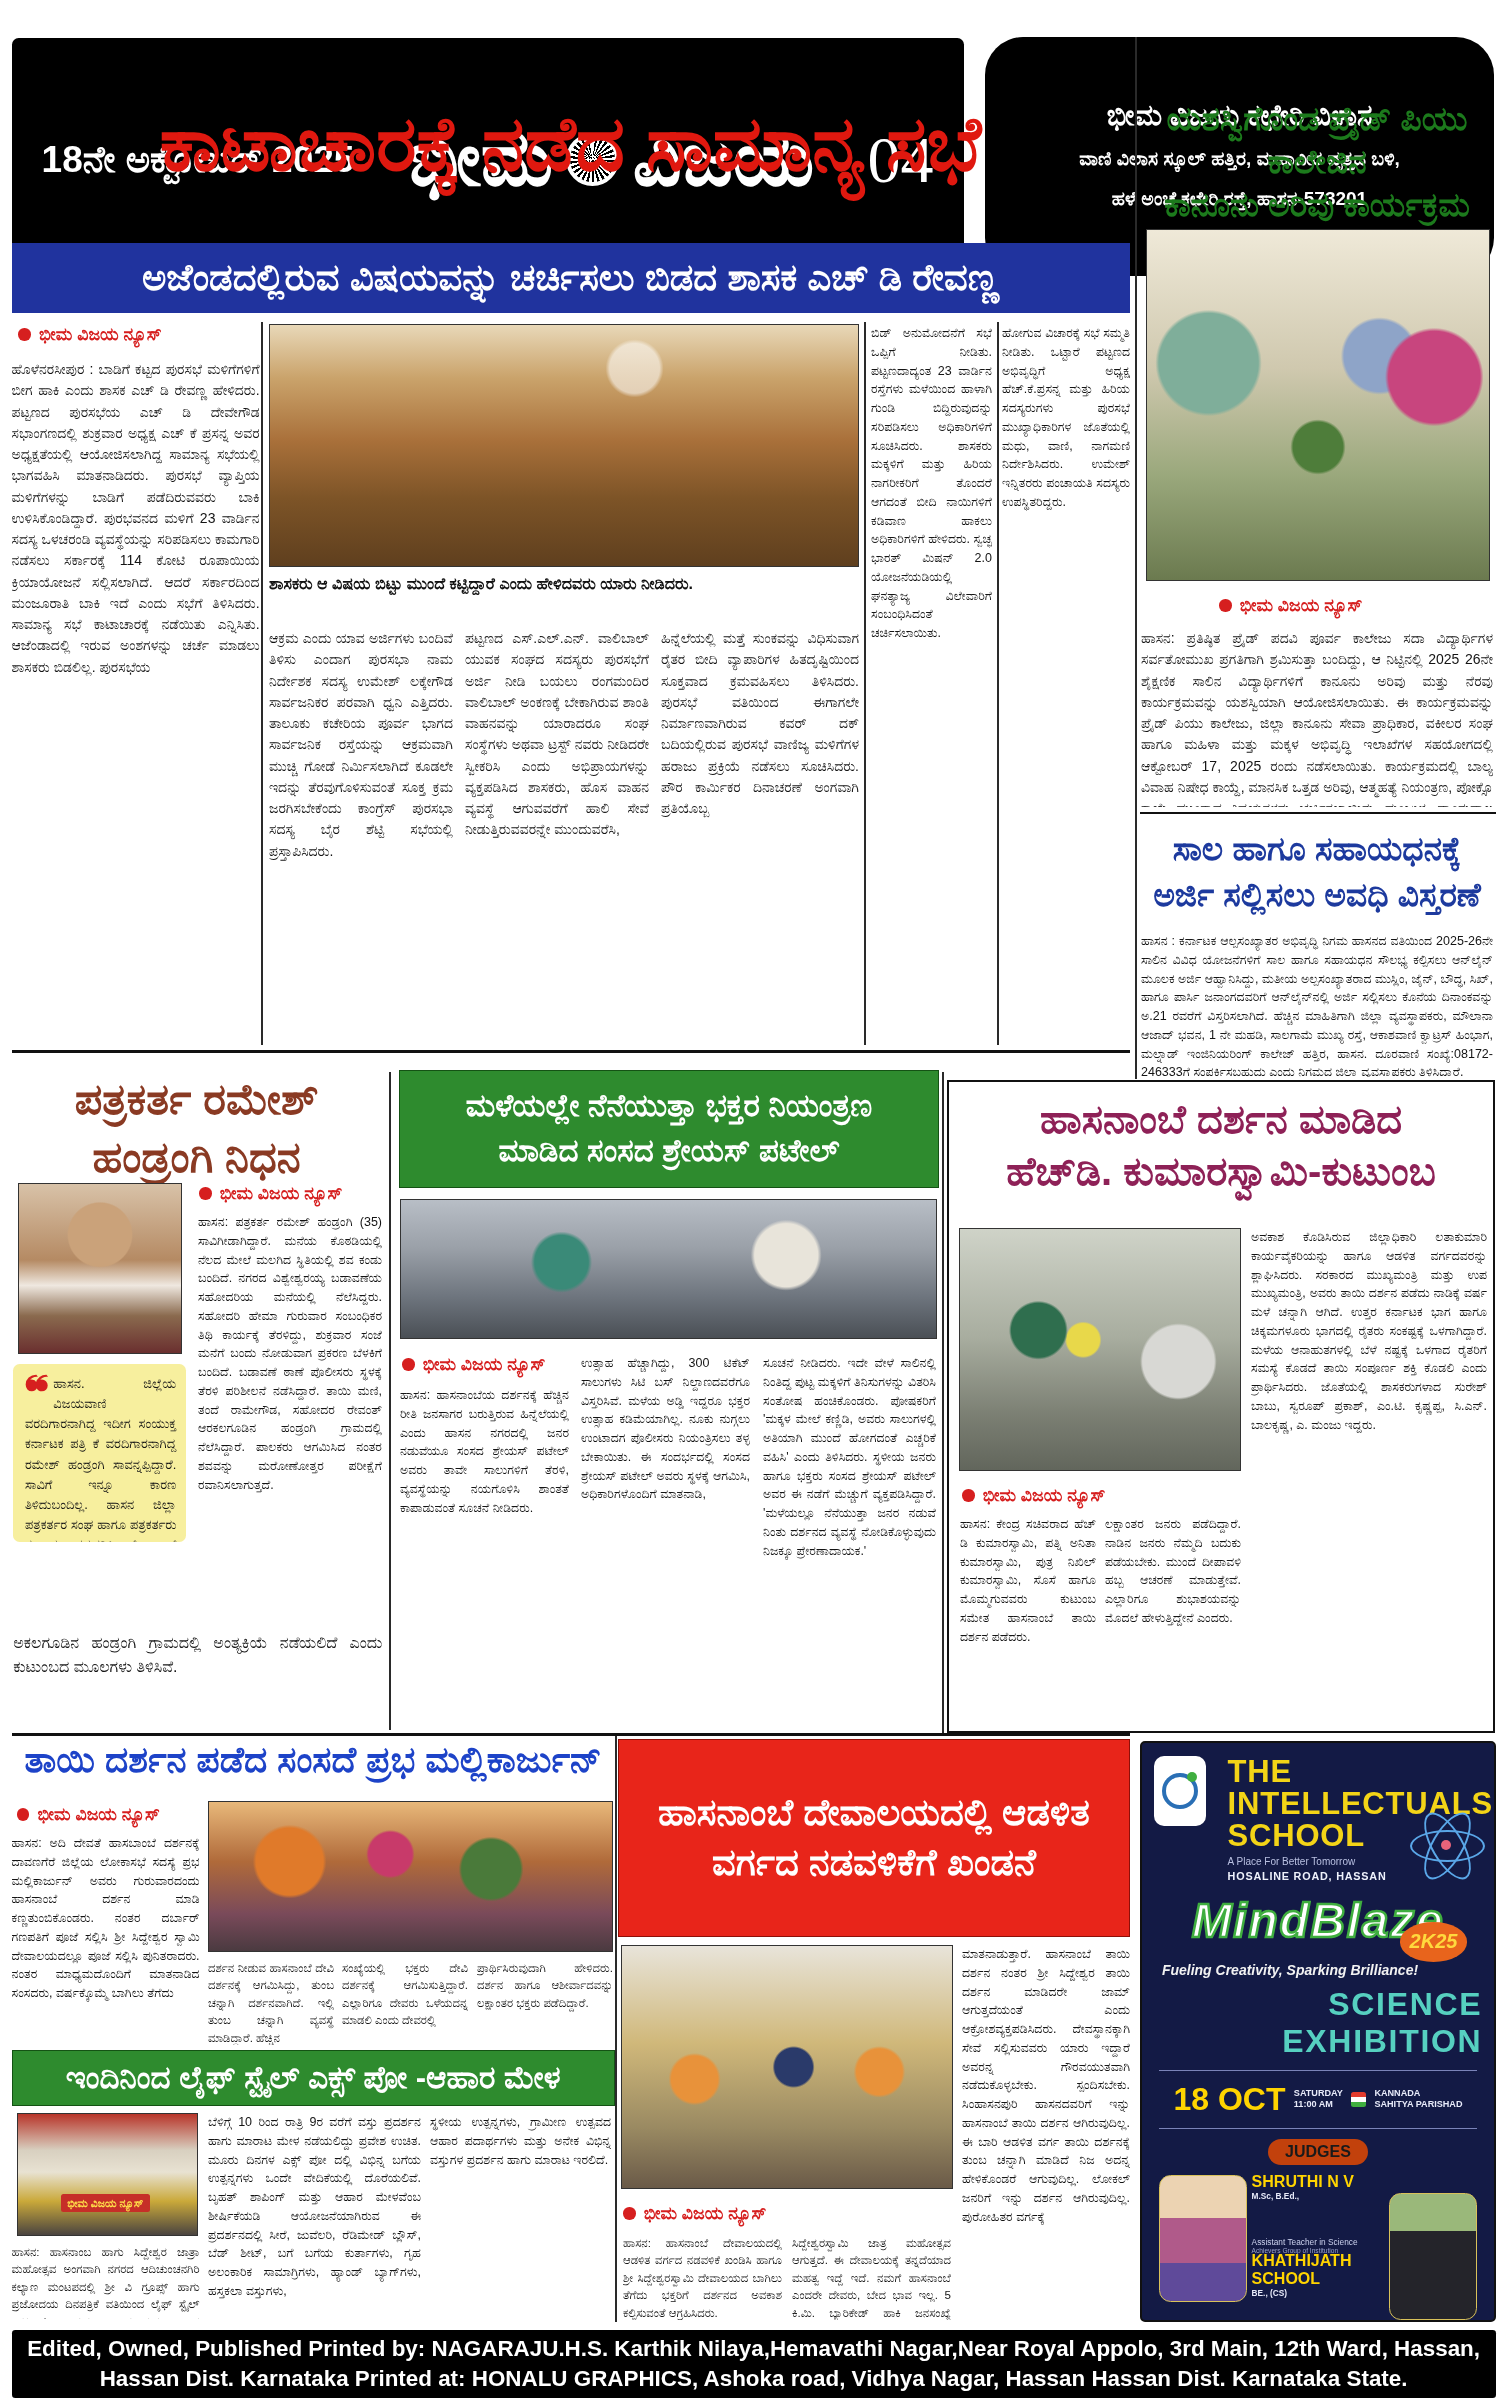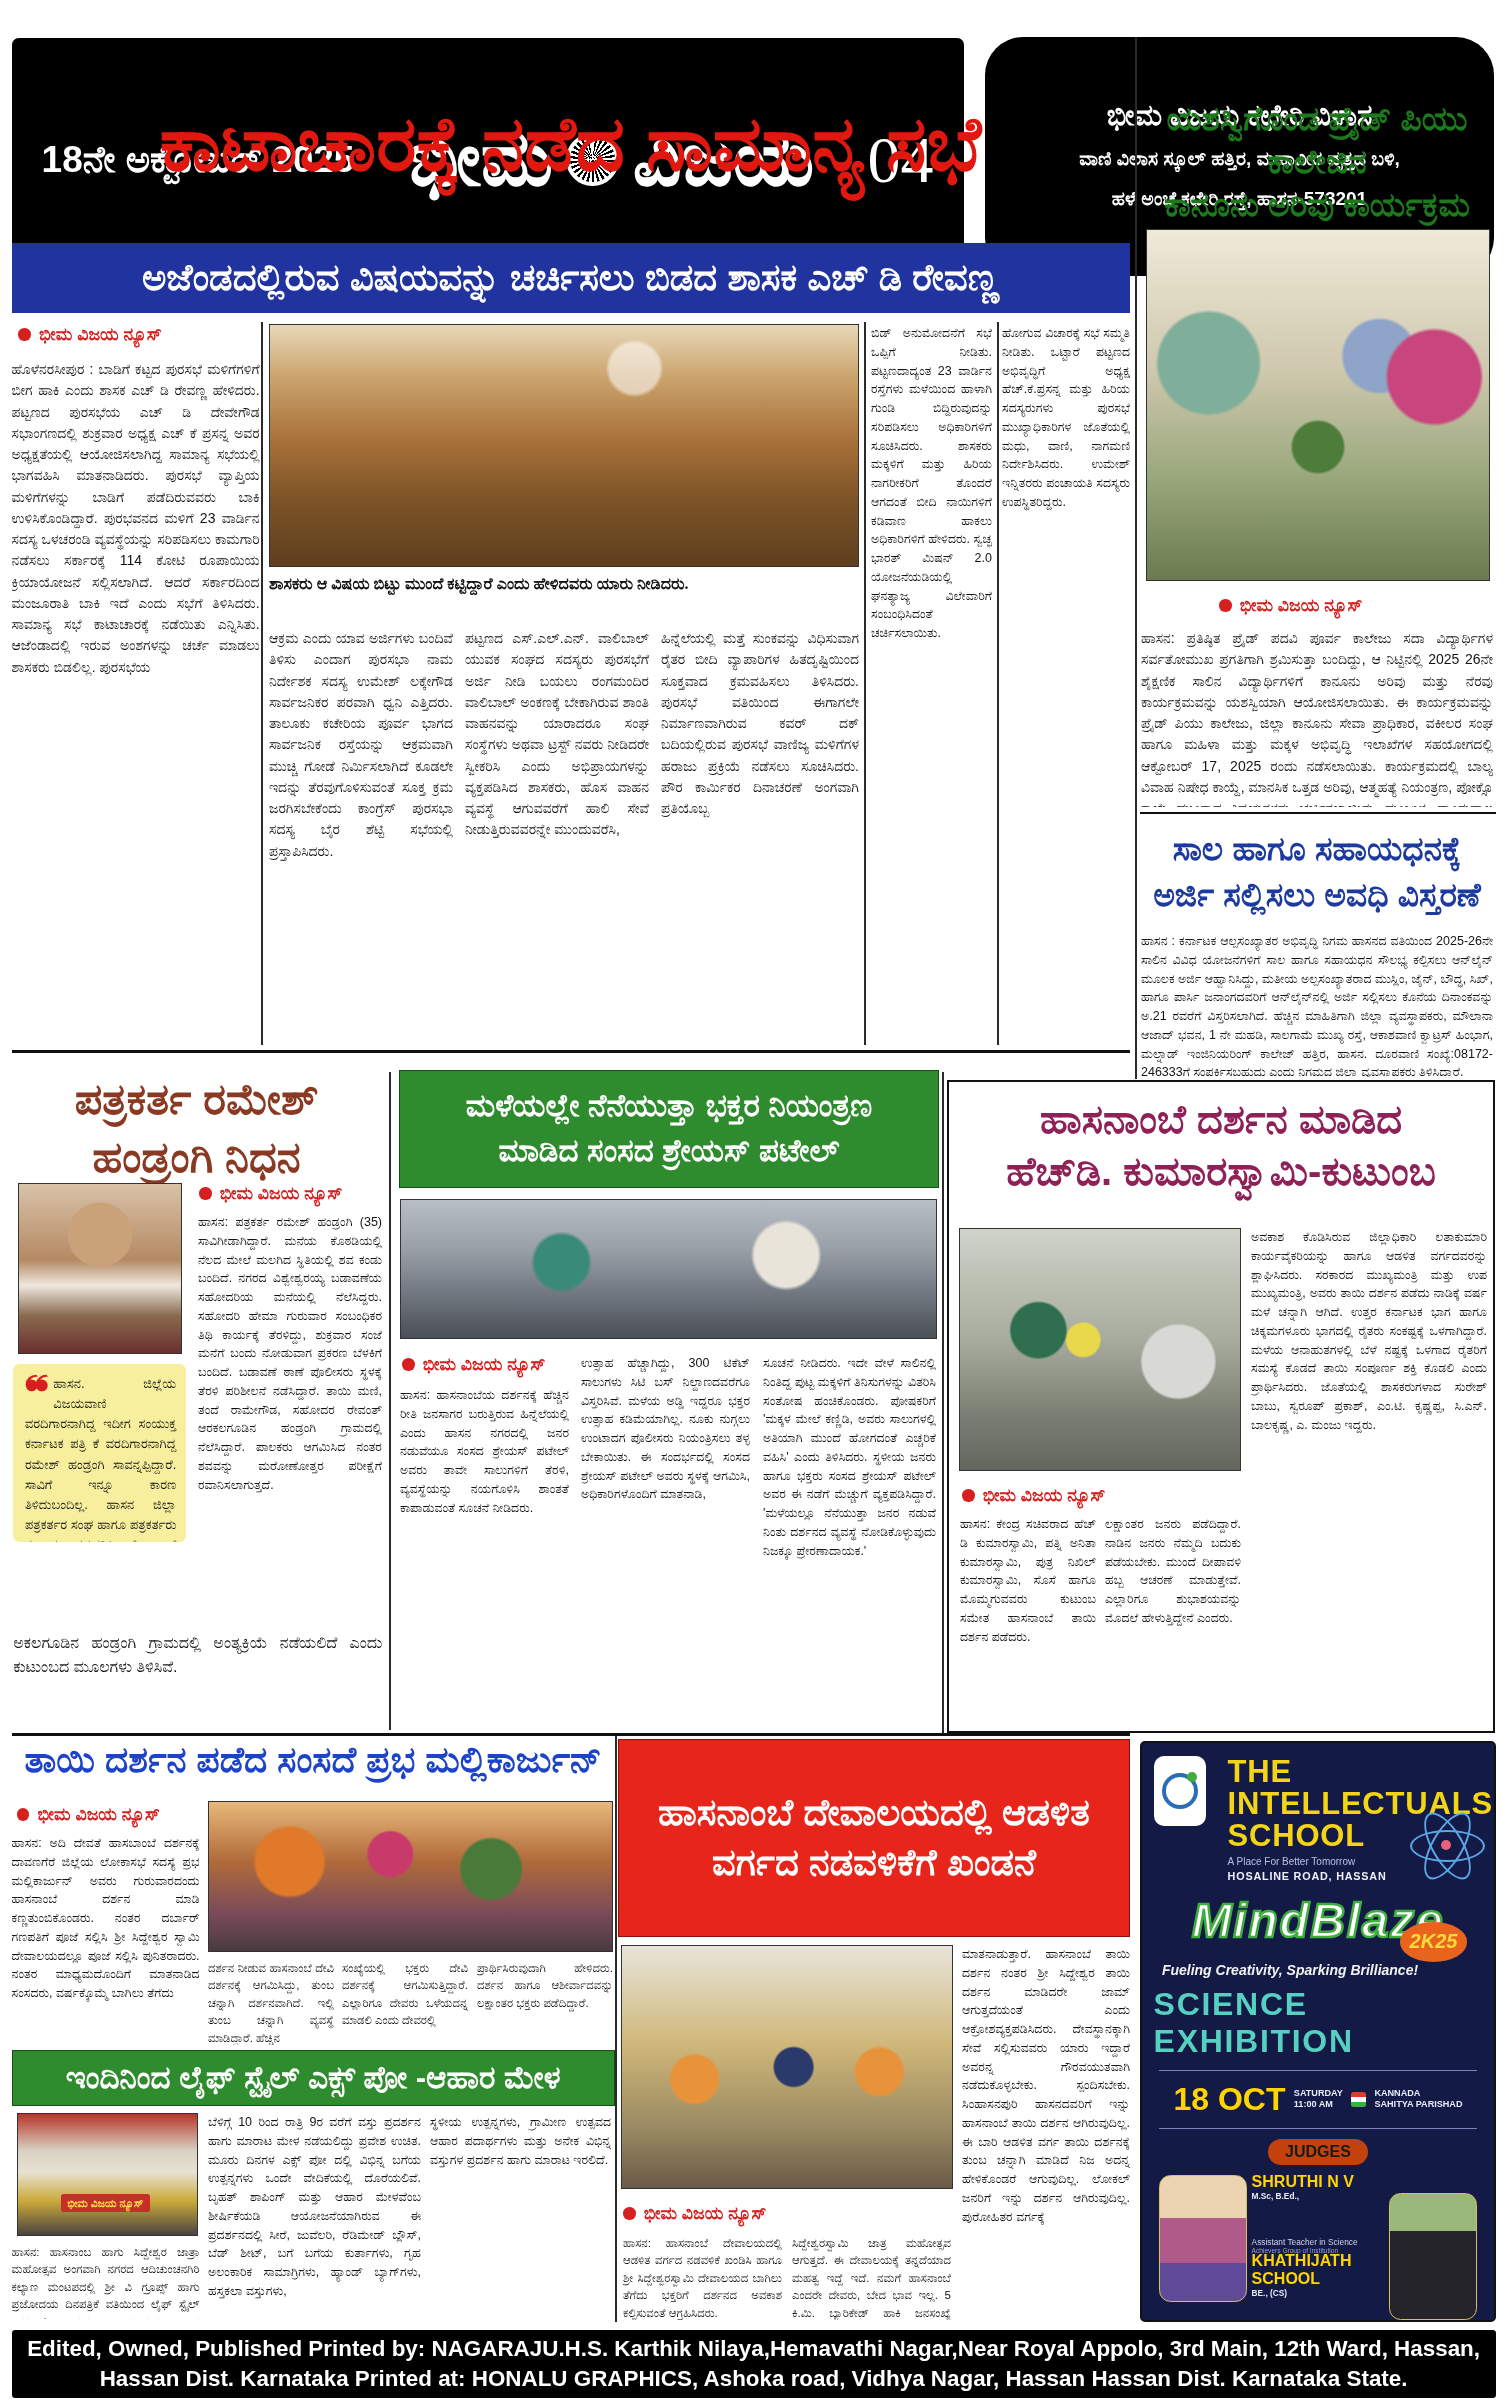--- a/index.html
+++ b/index.html
@@ -21,21 +21,21 @@
   
   .vrule{position:absolute;width:1.7px;background:#2a2a2a;}
   .hrule{position:absolute;height:2.5px;background:#111;}
   
   .lead-head{left:11.6px;top:100px;width:1118px;font-size:76px;line-height:1.15;font-weight:bold;color:#e0180f;text-align:center;}
   .lead-sub{left:11.6px;top:243px;width:1118px;height:70px;background:#20339e;color:#fff;display:flex;align-items:center;justify-content:center;font-size:37px;font-weight:bold;}
   .kicker{position:absolute;color:#d61f1f;font-weight:bold;font-size:17.4px;display:flex;align-items:center;gap:8.3px;}
   .dot{display:inline-block;width:12.5px;height:12.5px;border-radius:50%;background:#d61f1f;flex:0 0 12.5px;}
   .col{position:absolute;font-size:14px;line-height:1.52;text-align:justify;color:#141414;overflow:hidden;}
   .col-sm{font-size:12.5px;line-height:1.5;}
-  .caption{position:absolute;font-size:16px;font-weight:600;color:#111;overflow:hidden;font-family:Liberation Serif, serif;}
+  .caption{position:absolute;font-size:16px;font-weight:600;color:#111;overflow:hidden;}
   .photo{position:absolute;border:1.7px solid #333;box-sizing:border-box;}
   .g-head{position:absolute;text-align:center;font-weight:bold;color:#1c7a1c;font-size:33px;line-height:1.3;}
   .loan-head{position:absolute;text-align:center;font-weight:bold;color:#1d3a9e;font-size:33px;line-height:1.4;}
   .obit-head{position:absolute;text-align:center;font-weight:bold;color:#8a3a23;font-size:43px;line-height:1.35;}
   .rain-box{left:399px;top:1070px;width:538px;height:116px;background:#2e8b2e;border:1.7px solid #145214;display:flex;flex-direction:column;
             align-items:center;justify-content:center;color:#fff;font-size:31px;font-weight:bold;text-align:center;line-height:1.45;}
   .hdk-box{left:947px;top:1080px;width:548px;height:653px;border:2.5px solid #111;box-sizing:border-box;background:#fff;}
   .hdk-head{position:absolute;text-align:center;font-weight:bold;color:#8e2157;font-size:40px;line-height:1.3;}
   .prabha-head{left:11.6px;top:1739px;width:603px;font-size:36px;font-weight:bold;color:#1d43c8;text-align:center;}
   .expo-head{left:11.6px;top:2050px;width:603px;height:56px;background:#2e8b2e;border:1.7px solid #145214;display:flex;align-items:center;justify-content:center;
@@ -55,21 +55,21 @@
   .ad-tag{font-size:10px;color:#b9c0e2;margin-top:5px;}
   .ad-addr{font-size:10.8px;color:#eef1fc;font-weight:bold;margin-top:2.5px;letter-spacing:0.8px;}
   .atom{position:absolute;right:1.7px;top:53px;width:71px;height:71px;}
   .atom i{position:absolute;left:0;top:21px;width:71px;height:28px;border:2.5px solid #5aa7e8;border-radius:50%;}
   .atom i.r1{transform:rotate(60deg);} .atom i.r2{transform:rotate(120deg);}
   .atom b{position:absolute;left:31px;top:31px;width:10px;height:10px;background:#e8637a;border-radius:50%;}
   .mindblaze{text-align:center;margin-top:11.6px;position:relative;}
   .mb-word{font-size:48px;font-weight:bold;font-style:italic;color:#fff;-webkit-text-stroke:2.5px #3fae3f;letter-spacing:1.7px;}
   .mb-year{position:absolute;right:15px;bottom:-13.3px;background:#e8641c;color:#ffd93d;font-weight:bold;font-style:italic;font-size:20px;padding:8.3px 10px;border-radius:50%;}
   .mb-slogan{text-align:left;font-size:14px;font-weight:bold;color:#f2f2f2;margin:13.3px 0 0 8.3px;font-style:italic;}
-  .sci{font-size:32px;font-weight:bold;color:#56d0c0;text-align:left;letter-spacing:1.7px;margin-top:8.3px;}
+  .sci{font-size:32px;font-weight:bold;color:#56d0c0;text-align:right;letter-spacing:1.7px;margin-top:8.3px;}
   .ad-line{border-top:0.8px solid #7a83b8;margin:10px 5px;}
   .ad-when{display:flex;align-items:center;justify-content:center;gap:8.3px;}
   .ad-date{font-size:32px;font-weight:bold;color:#ffd400;}
   .ad-small{font-size:9.1px;font-weight:bold;color:#e8ebfa;line-height:1.3;}
   .ksp{width:15px;height:15px;background:linear-gradient(180deg,#e23b2e 33%,#fff 33% 66%,#3fae3f 66%);border-radius:2.5px;flex:0 0 15px;}
   .judges-pill{width:100px;margin:8.3px auto 6.6px auto;background:#c2410c;color:#1a1a1a;font-weight:bold;font-size:16px;text-align:center;border-radius:15px;padding:4.2px 0;}
   .judges{position:relative;height:155px;}
   .jcard{position:absolute;width:86px;height:125px;border-radius:11.6px;border:1.7px solid #d9c25a;}
   .j1{left:5px;top:3.3px;background:linear-gradient(180deg,#ecd3b2 0 34%,#b05a8a 34% 70%,#5f4a9a 70%);}
   .j2{right:5px;top:21.6px;background:linear-gradient(180deg,#9ab87a 0 30%,#24242a 30% 100%);}

